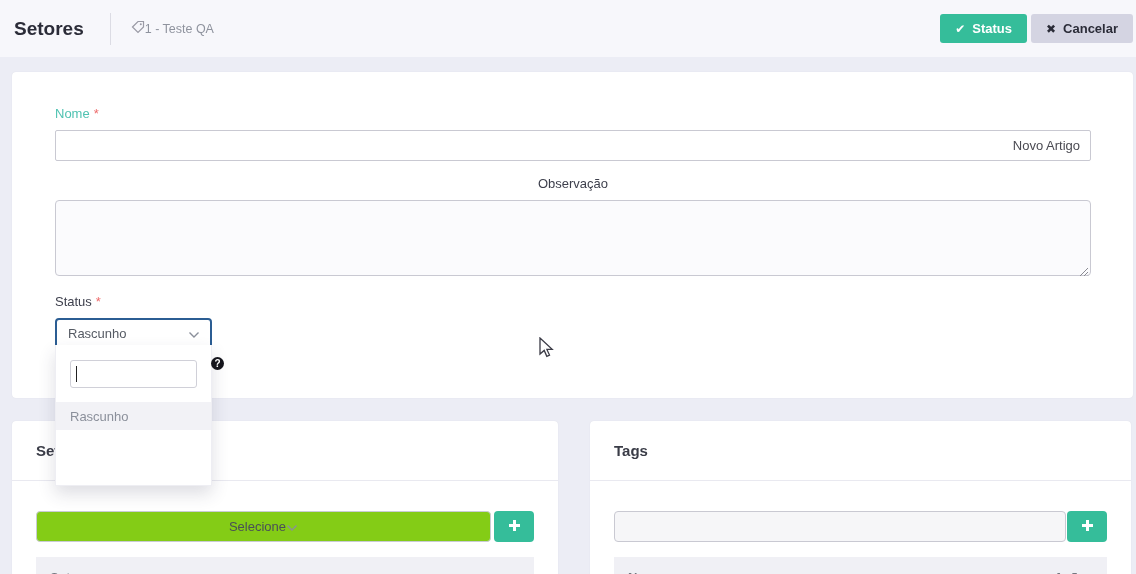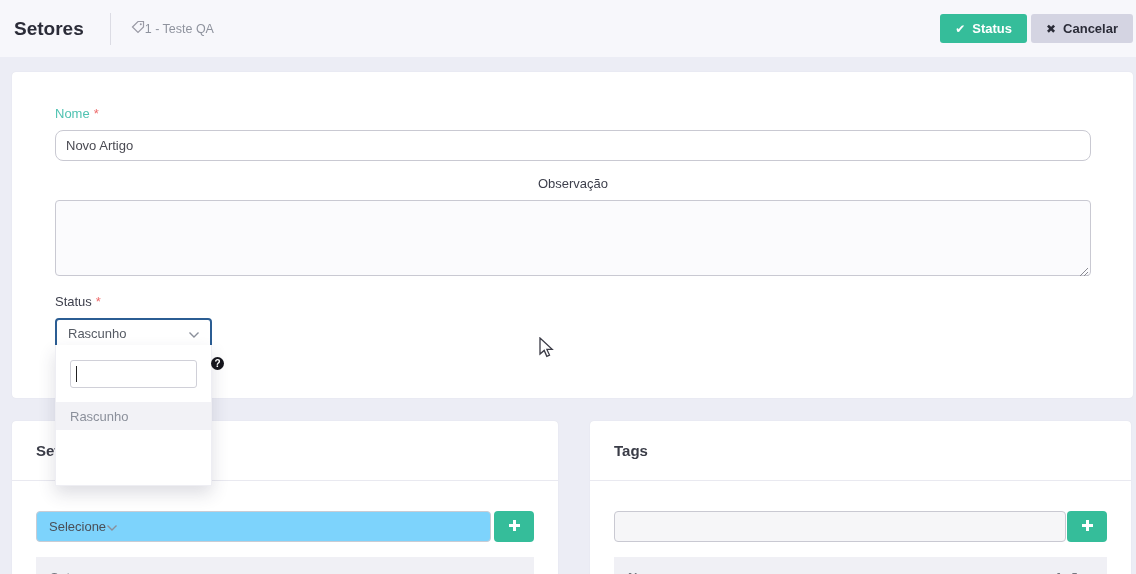--- a/index.html
+++ b/index.html
@@ -32,23 +32,23 @@
   .card { background:#fff; border-radius:4px; box-shadow:0 0 1px rgba(60,60,90,.12); }
   .main-card {
     position:absolute; left:12px; top:72px; width:1121px; height:326px;
     padding:34px 42px 0 43px;
   }
   .field-label { font-size:13px; margin-bottom:9px; display:flex; gap:4px; }
   .label-teal { color:#4fc2b1; }
   .label-dark { color:#3d3f4c;justify-content:center; }
   .req { color:#ee6b6b; }
   .text-input {
-    width:100%; height:31px; border:1px solid #c9c9d2; border-radius:8px;
+    width:100%; height:31px; border:1px solid #c9c9d2; border-radius:2px;
     padding:0 10px; font-size:13px; color:#4a4a52; background:#fff;
-    font-family:inherit; outline:none;
+    font-family:inherit; outline:none;text-align:right;
   }
   .obs-wrap { position:relative; }
   .textarea {
     width:100%; height:76px; border:1px solid #c9c9d2; border-radius:4px;
     background:#fbfbfd; resize:none; font-family:inherit; font-size:13px;
     padding:6px 10px; outline:none; display:block;
   }
   .resize-handle { position:absolute; right:2px; bottom:3px; width:10px; height:10px; }
 
   .mb15 { margin-bottom:15px; }
@@ -88,22 +88,22 @@
   
   .panel-card { position:absolute; top:421px; height:210px; border-radius:4px; }
   .sectors-card { left:12px; width:546px; }
   .tags-card { left:590px; width:541px; }
   .panel-header { height:60px; display:flex; align-items:center; padding:0 24px;
                   border-bottom:1px solid #e9e9f0; }
   .panel-title { font-size:15px; font-weight:600; color:#3a3c47; }
   .panel-body { padding:30px 24px 0 24px; }
   .add-row { display:flex; align-items:stretch; }
   .flat-select {
-    flex:1; height:31px; border:1px solid #c9ccd4; border-radius:4px; background:#7dd3fc;
-    display:flex; align-items:center; justify-content:flex-start;
+    flex:1; height:31px; border:1px solid #c9ccd4; border-radius:4px; background:#84cc16;
+    display:flex; align-items:center; justify-content:center;
     padding:0 12px; margin-right:3px; cursor:pointer;
   }
   .flat-select .sel-text { font-size:13px; color:#4a4f57; }
   .tag-input {
     flex:1; height:31px; border:1px solid #c9c9d2; border-radius:4px;
     background:#f6f6f8; margin-right:1px; padding:0 10px; font-size:13px;
     font-family:inherit; outline:none;
   }
   .btn-plus {
     width:40px; height:31px; background:#35bd9a; border:none; border-radius:4px;

